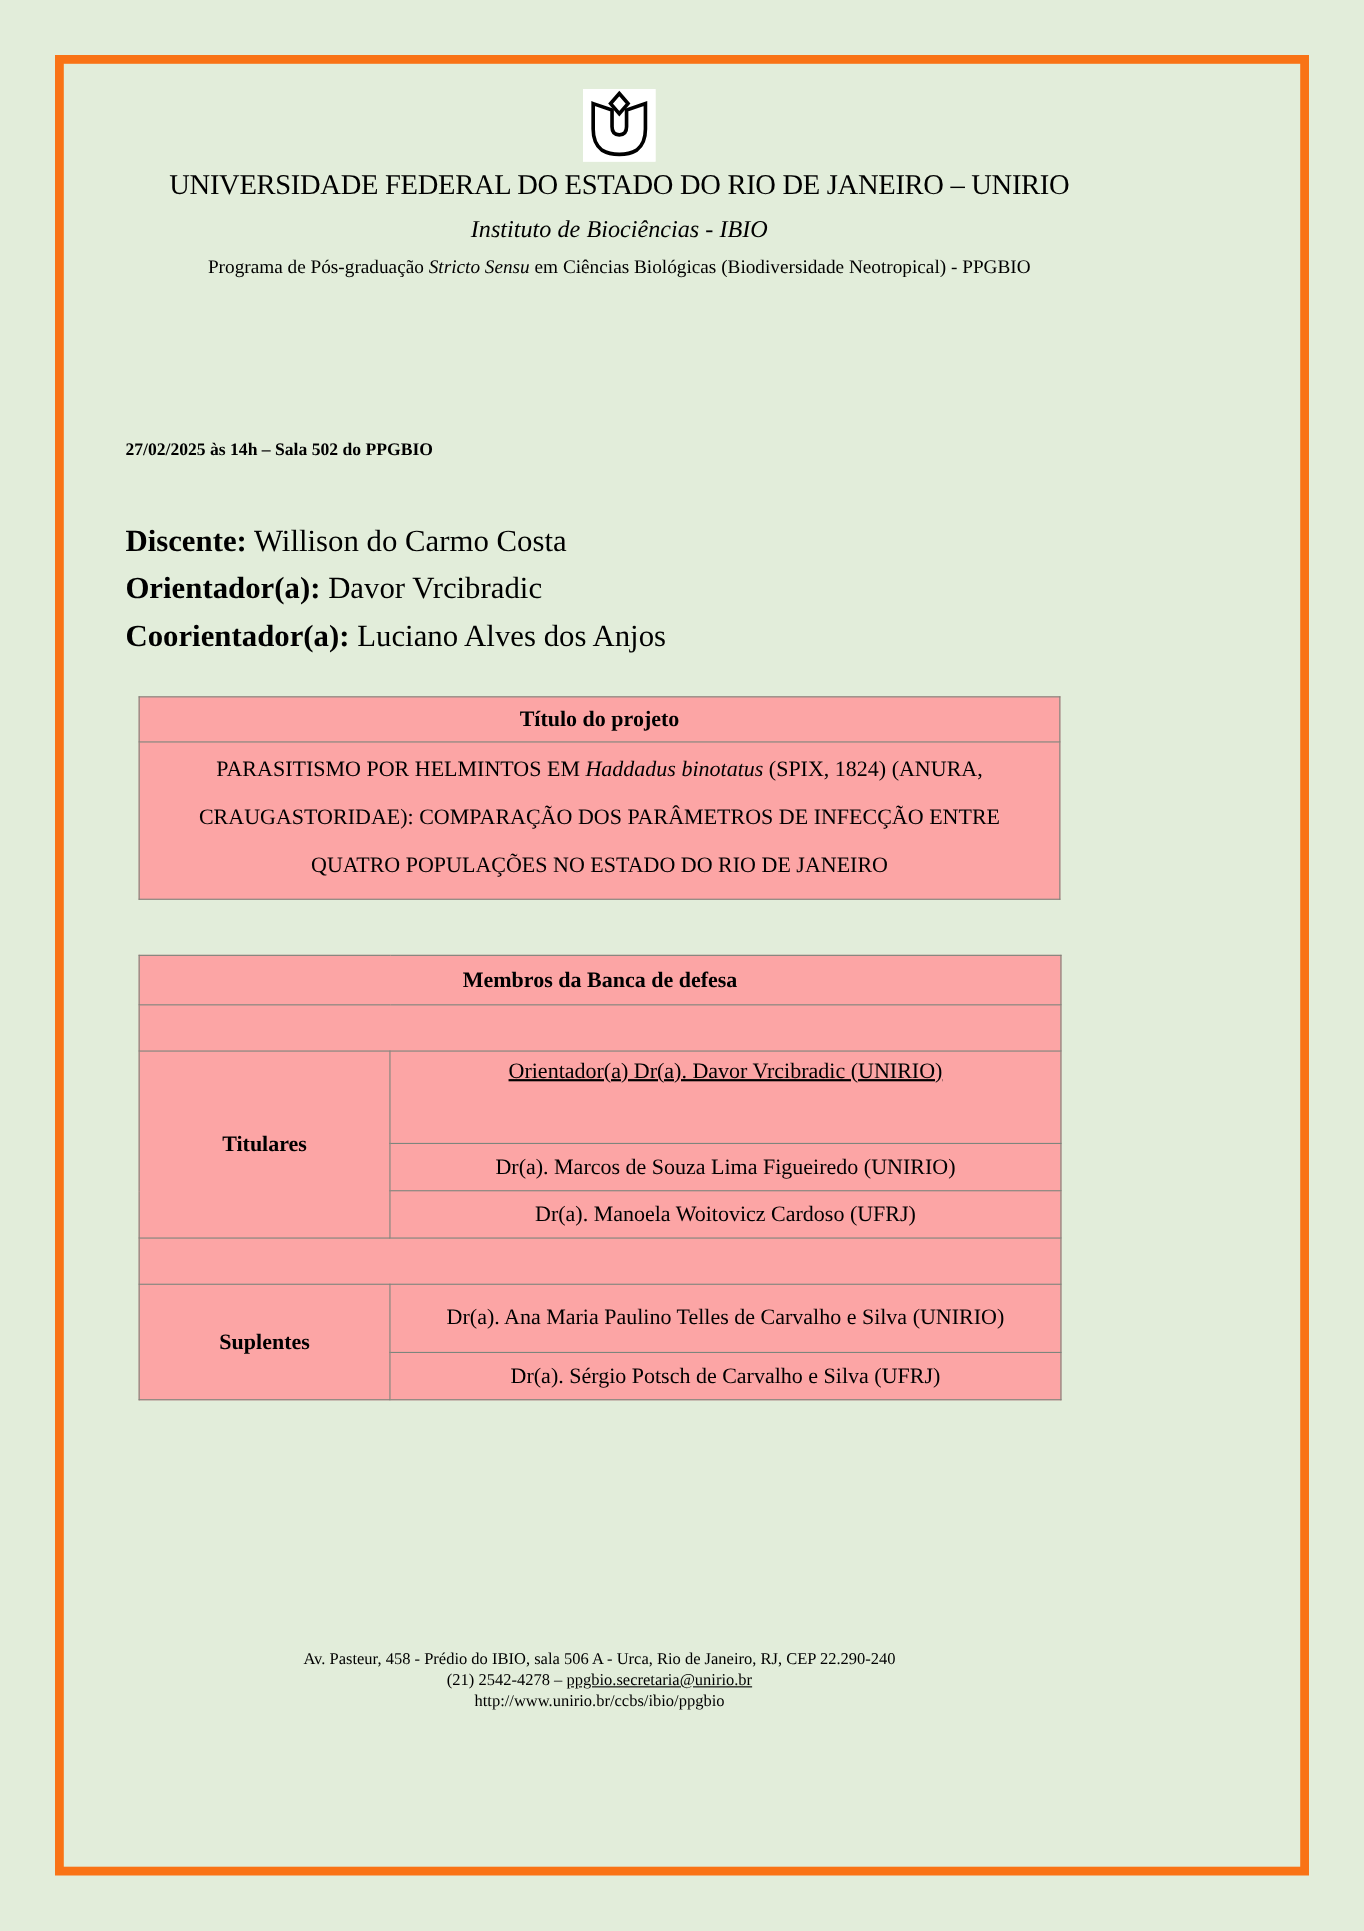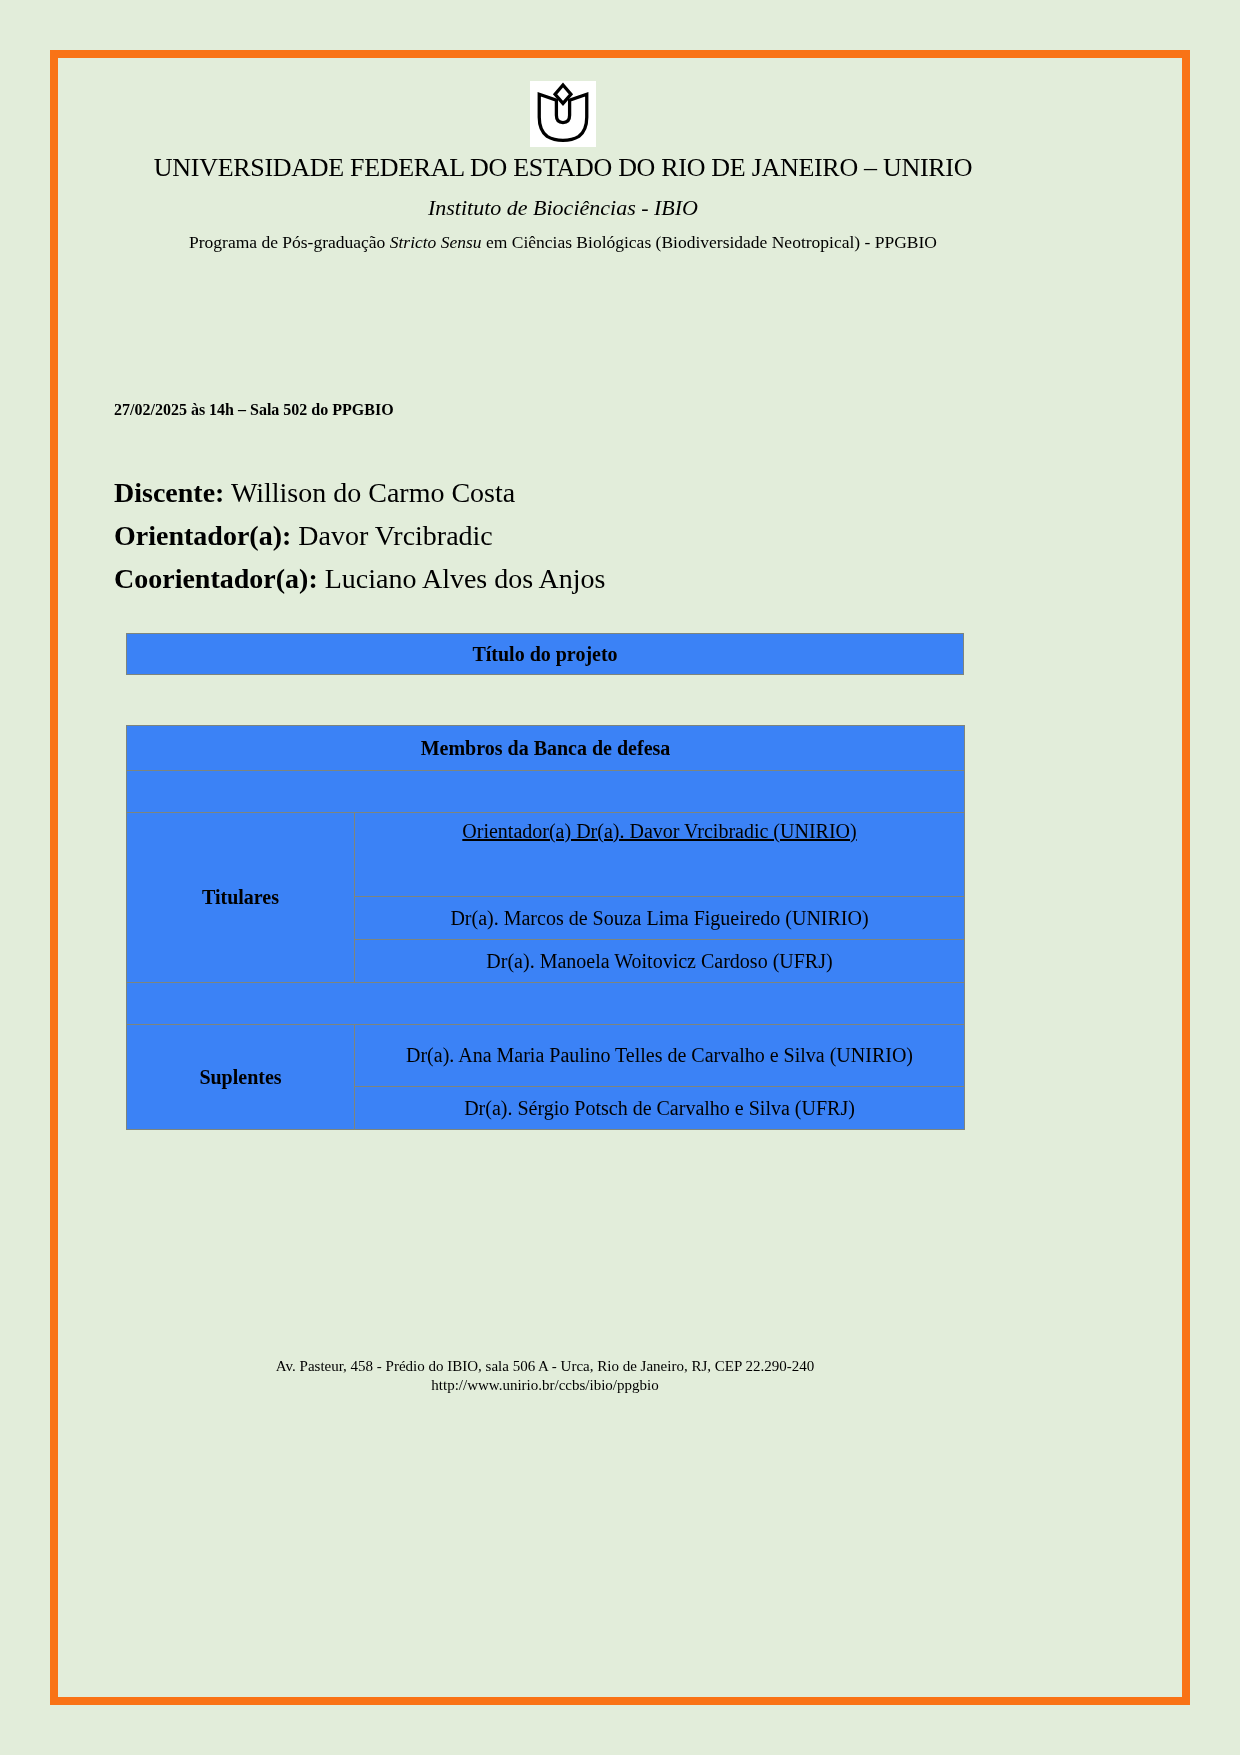--- a/index.html
+++ b/index.html
@@ -77,21 +77,21 @@
     font-size: 28px;
     line-height: 26px;
     margin: 0 0 17px 0;
   }
   .info-line b { font-weight: bold; }
   table.tbl {
     border-collapse: collapse;
     margin-left: 68px;
     width: 838px;
     table-layout: fixed;
-    background: #3b82f6;
+    background: #fca5a5;
   }
   table.tbl td {
     border: 1px solid #7d857d;
     font-size: 20px;
     text-align: center;
     vertical-align: middle;
     padding: 0 10px;
   }
   .project-table { margin-top: 41px; }
   .tbl-header {
@@ -159,20 +159,23 @@
     <p class="info-line"><b>Discente:</b> <span>Willison do Carmo Costa</span></p>
     <p class="info-line"><b>Orientador(a):</b> <span>Davor Vrcibradic</span></p>
     <p class="info-line"><b>Coorientador(a):</b> <span>Luciano Alves dos Anjos</span></p>
   </div>
 
   <table class="tbl project-table">
     <tbody>
       <tr>
         <td class="tbl-header">Título do projeto</td>
       </tr>
+      <tr>
+        <td class="project-title-cell"><span>PARASITISMO POR HELMINTOS EM </span><span class="it">Haddadus binotatus</span><span> (SPIX, 1824) (ANURA, CRAUGASTORIDAE): COMPARAÇÃO DOS PARÂMETROS DE INFECÇÃO ENTRE QUATRO POPULAÇÕES NO ESTADO DO RIO DE JANEIRO</span></td>
+      </tr>
     </tbody>
   </table>
 
   <table class="tbl committee-table">
     <colgroup>
         <col class="c-left">
         <col class="c-right">
       </colgroup>
     <tbody>
       <tr>
@@ -199,16 +202,17 @@
         <td class="member-cell-wrap"><span class="wrap-narrow">Dr(a). Ana Maria Paulino Telles de Carvalho e Silva (UNIRIO)</span></td>
       </tr>
       <tr>
         <td class="member-cell">Dr(a). Sérgio Potsch de Carvalho e Silva (UFRJ)</td>
       </tr>
     </tbody>
   </table>
 
   <div class="footer">
     <div>Av. Pasteur, 458 - Prédio do IBIO, sala 506 A - Urca, Rio de Janeiro, RJ, CEP 22.290-240</div>
+    <div><span>(21) 2542-4278 – </span><span class="underline">ppgbio.secretaria@unirio.br</span></div>
     <div>http://www.unirio.br/ccbs/ibio/ppgbio</div>
   </div>
 
 </div>
 
 </body></html>

